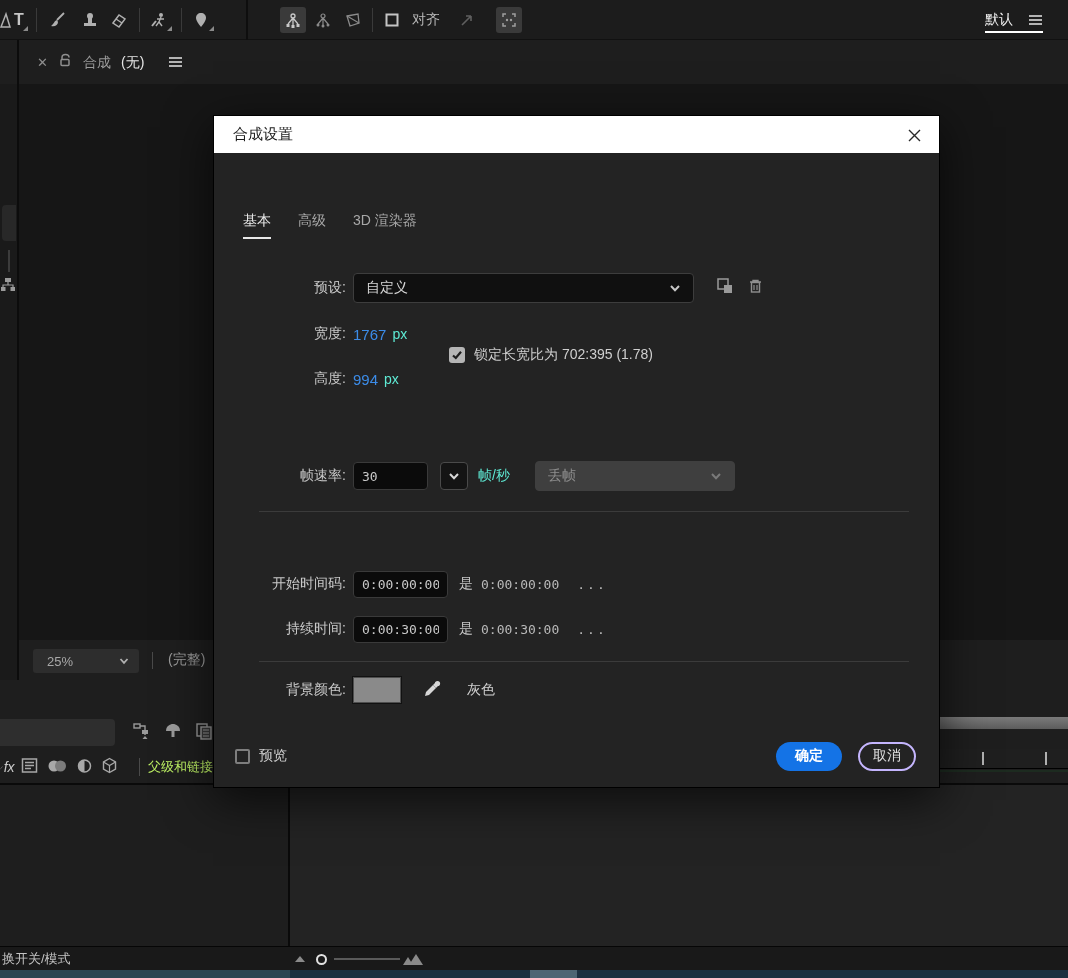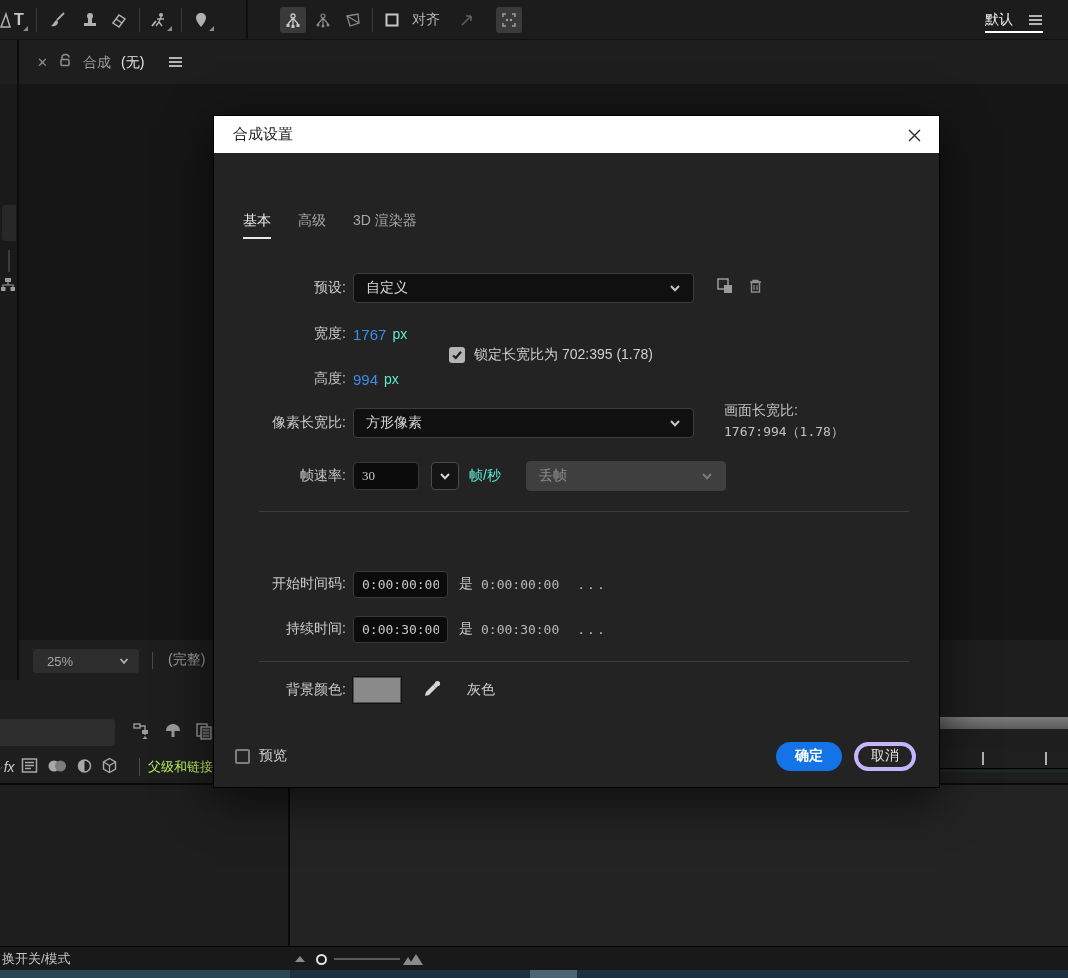--- a/index.html
+++ b/index.html
@@ -100,21 +100,21 @@
   .sep-line { position:absolute; left:45px; width:650px; height:1px; background:#3b3b3b; }
   .info-text { color:#c8c8c8; font-size:13px; margin-left:15px; }
   .is-label { color:#c9c9c9; font-size:14px; margin-left:11px; }
   .tc-alt { color:#b9b9b9; font-size:13px; margin-left:8px; }
   .ellipsis { color:#b9b9b9; font-size:13px; margin-left:18px; letter-spacing:2px; }
   .swatch { width:48px; height:26px; border:1px solid #4e4e4e; outline:1px solid #111; }
   .color-name { color:#cfcfcf; font-size:14px; margin-left:24px; }
   .eyedropper { margin-left:22px; }
   .footer { position:absolute; left:0; top:625px; width:100%; height:30px; display:flex; align-items:center; }
   .btn-ok { position:absolute; right:97px; height:29px; padding:0 19px; background:#1473e6; border:none; border-radius:15px; color:#fff; font-size:14px; font-weight:bold; }
-  .btn-cancel { position:absolute; right:23px; height:29px; padding:0 13px; background:transparent; border:4px solid #c4b5fd; border-radius:15px; color:#e2e2e2; font-size:14px; }
+  .btn-cancel { position:absolute; right:23px; height:29px; padding:0 13px; background:transparent; border:2px solid #c4b5fd; border-radius:15px; color:#e2e2e2; font-size:14px; }
   .preview-wrap { display:flex; align-items:center; margin-left:21px; }
   .icon18 { width:18px; height:18px; }
 </style>
 </head>
 <body>
 
 <div id="app">
 
   <div class="toolbar">
     <div class="tb-item" style="left:-5px">
@@ -403,37 +403,24 @@
       </span>
       <span class="cb-label">锁定长宽比为 702:395 (1.78)</span>
     </div>
 
     <div class="dlg-row" style="top:253px; height:20px">
       <span class="lab">高度:</span>
       <span class="blue-val">994</span>
       <span class="unit">px</span>
     </div>
 
-    <div class="dlg-row" style="top:291px; height:32px">
-      <span class="lab">像素长宽比:</span>
-      <div class="dropdown" style="width:341px">
-        <span>方形像素</span>
-        <svg width="16" height="16" viewBox="0 0 16 16">
-            <path d="M4 6 L8 10.2 L12 6" fill="none" stroke="#c8c8c8" stroke-width="2"></path>
-          </svg>
-      </div>
-      <div class="aspect-block">
-        <div class="aspect-label">画面长宽比:</div>
-        <div class="aspect-value mono">1767:994（1.78）</div>
-      </div>
-    </div>
 
     <div class="dlg-row" style="top:344px; height:32px">
       <span class="lab">帧速率:</span>
-      <input class="txt-input mono" style="width: 66px; height: 28px; font-family: Liberation Serif, serif;" value="30">
+      <input class="txt-input mono" style="width: 75px; height: 28px;" value="30">
       <span class="chev-btn">
         <svg width="16" height="16" viewBox="0 0 16 16">
             <path d="M4 6 L8 10.2 L12 6" fill="none" stroke="#d8d8d8" stroke-width="2"></path>
           </svg>
       </span>
       <span class="unit" style="margin-left:10px">帧/秒</span>
       <div class="dropdown disabled" style="width:200px; margin-left:25px">
         <span>丢帧</span>
         <svg width="16" height="16" viewBox="0 0 16 16">
             <path d="M4 6 L8 10.2 L12 6" fill="none" stroke="#7a7a7a" stroke-width="2"></path>

